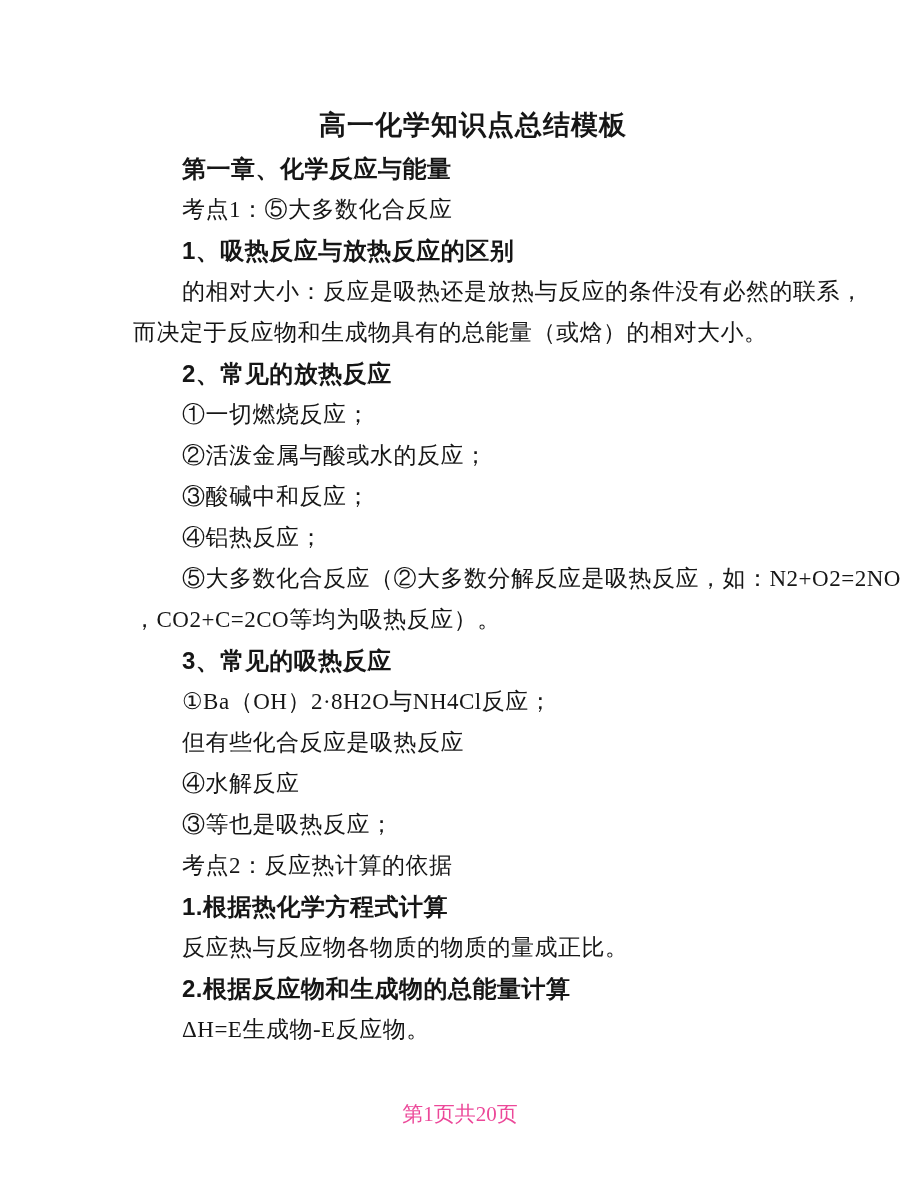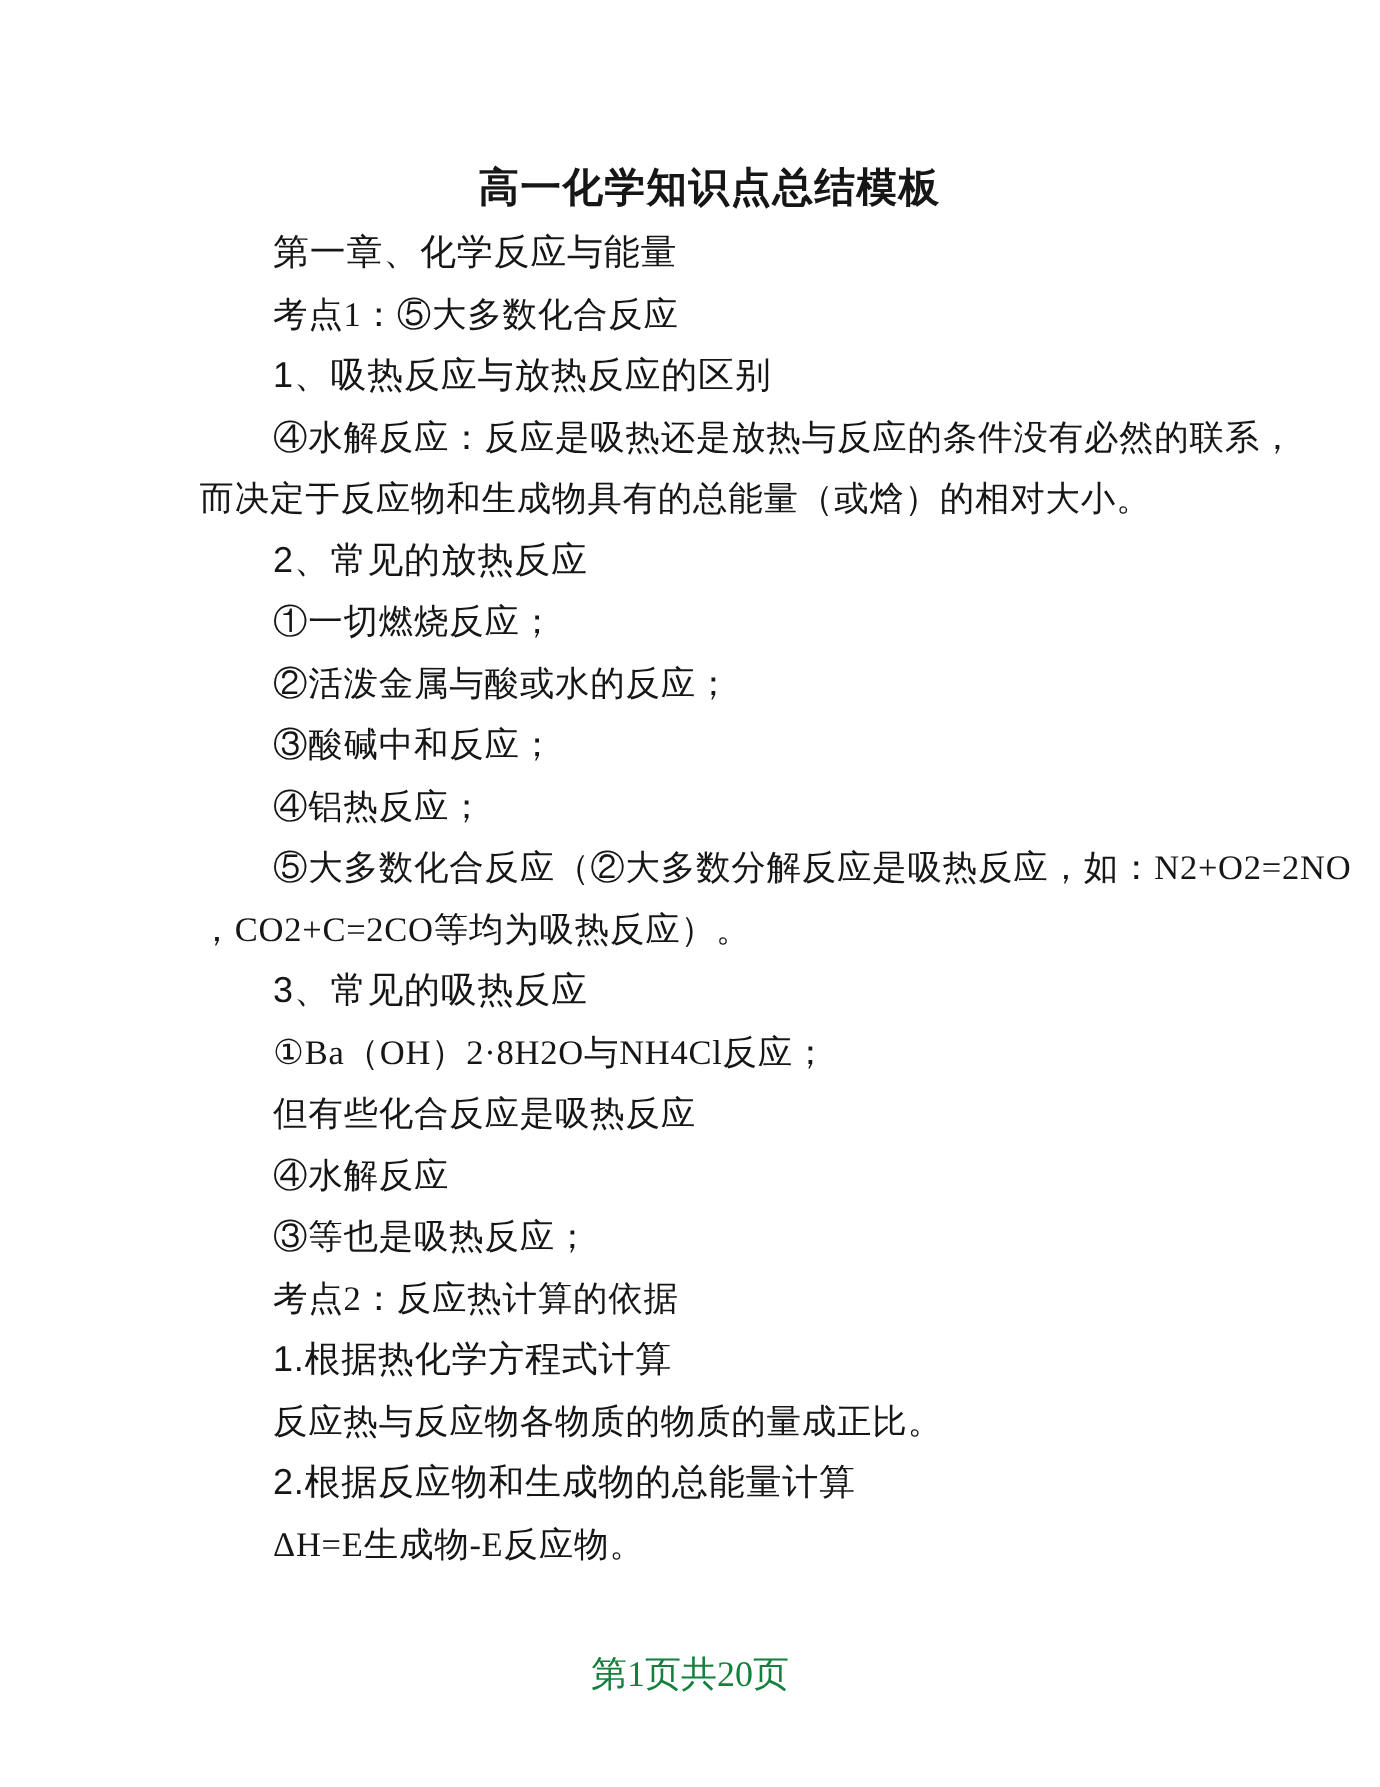--- a/index.html
+++ b/index.html
@@ -36,49 +36,49 @@
     line-height: 41px;
     white-space: nowrap;
   }
   .b {
     font-family: "Liberation Serif", serif;
     font-size: 23px;
     letter-spacing: 0.5px;
   }
   .h {
     font-family: "Liberation Sans", sans-serif;
-    font-weight: normal;
+    font-weight: bold;
     font-size: 24px;
     letter-spacing: 0.5px;
   }
   .indent {
     padding-left: 49px;
   }
   .footer {
     position: absolute;
     left: 0;
     top: 1100px;
     width: 920px;
     text-align: center;
     font-family: "Liberation Serif", serif;
-    font-size: 24px;
-    color: #15803d;
+    font-size: 21px;
+    color: #ec4899;
   }
 </style>
 </head>
 <body>
 
 <div class="page">
   <div class="content">
     <div class="doc-title">高一化学知识点总结模板</div>
 
     <div class="line h indent">第一章、化学反应与能量</div>
     <div class="line b indent">考点1：⑤大多数化合反应</div>
     <div class="line h indent">1、吸热反应与放热反应的区别</div>
-    <div class="line b indent">④水解反应：反应是吸热还是放热与反应的条件没有必然的联系，</div>
+    <div class="line b indent">的相对大小：反应是吸热还是放热与反应的条件没有必然的联系，</div>
     <div class="line b">而决定于反应物和生成物具有的总能量（或焓）的相对大小。</div>
     <div class="line h indent">2、常见的放热反应</div>
     <div class="line b indent">①一切燃烧反应；</div>
     <div class="line b indent">②活泼金属与酸或水的反应；</div>
     <div class="line b indent">③酸碱中和反应；</div>
     <div class="line b indent">④铝热反应；</div>
     <div class="line b indent">⑤大多数化合反应（②大多数分解反应是吸热反应，如：N2+O2=2NO</div>
     <div class="line b">，CO2+C=2CO等均为吸热反应）。</div>
     <div class="line h indent">3、常见的吸热反应</div>
     <div class="line b indent">①Ba（OH）2·8H2O与NH4Cl反应；</div>

